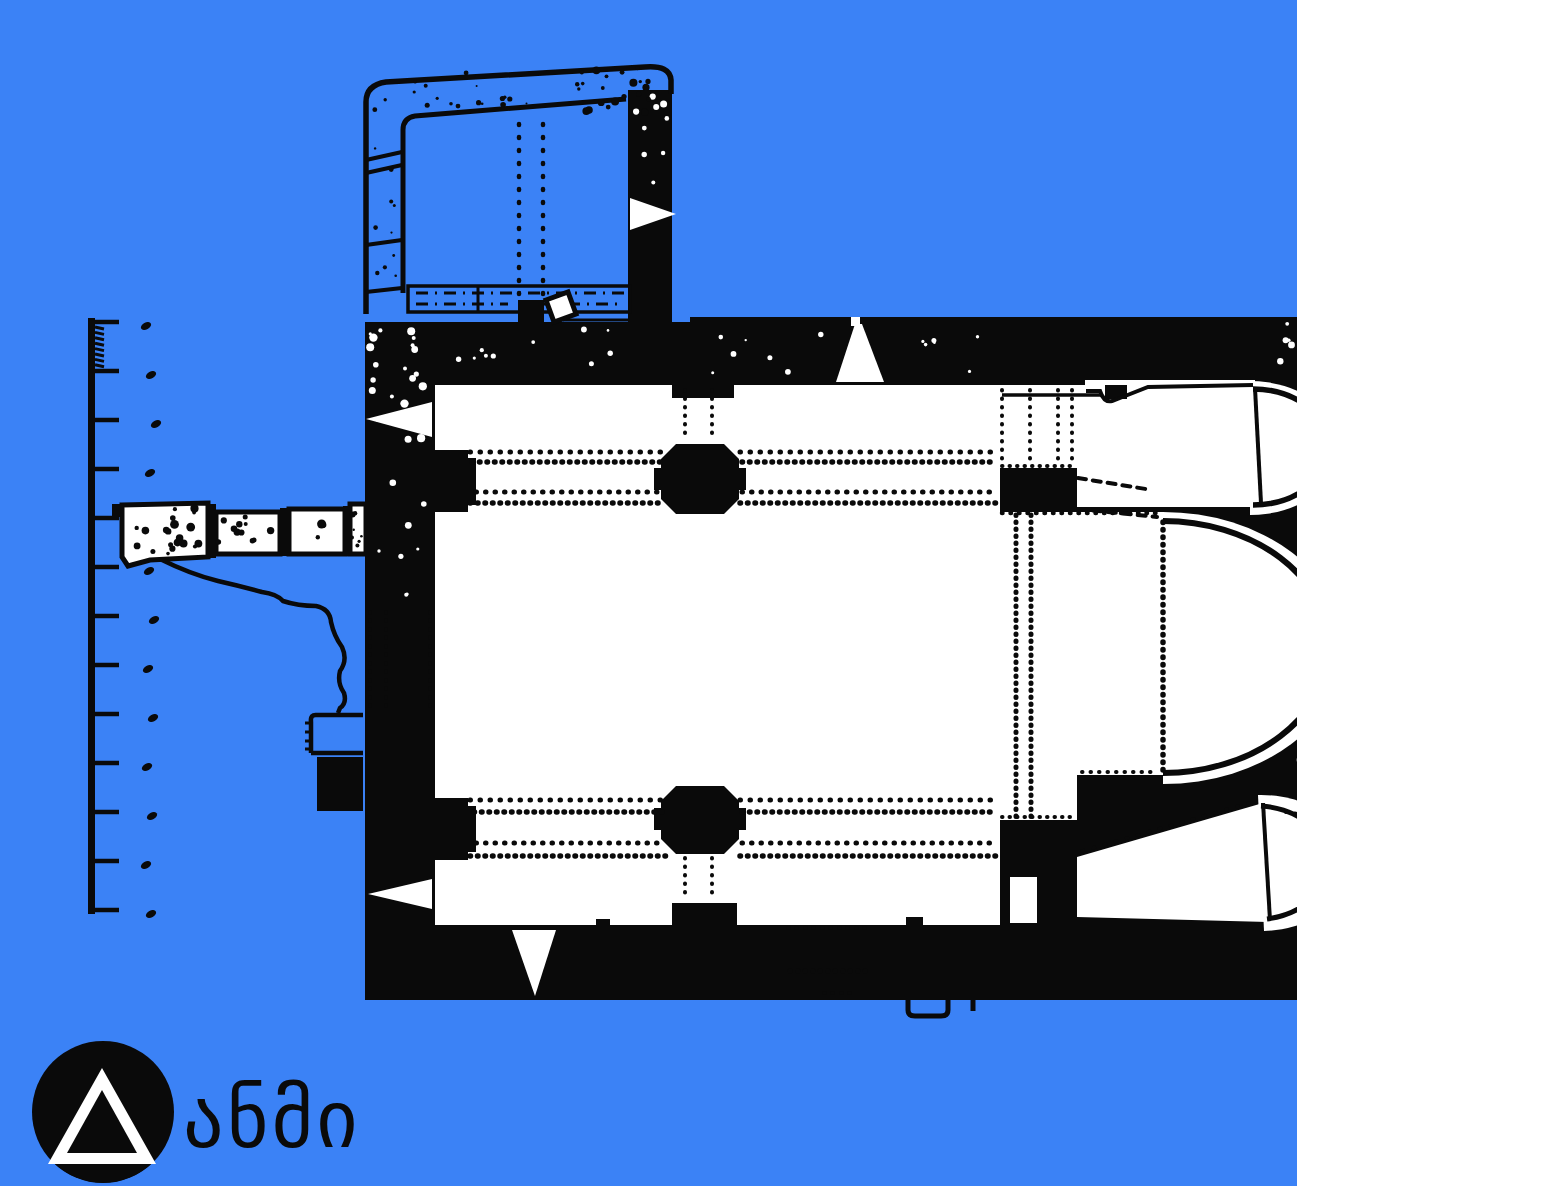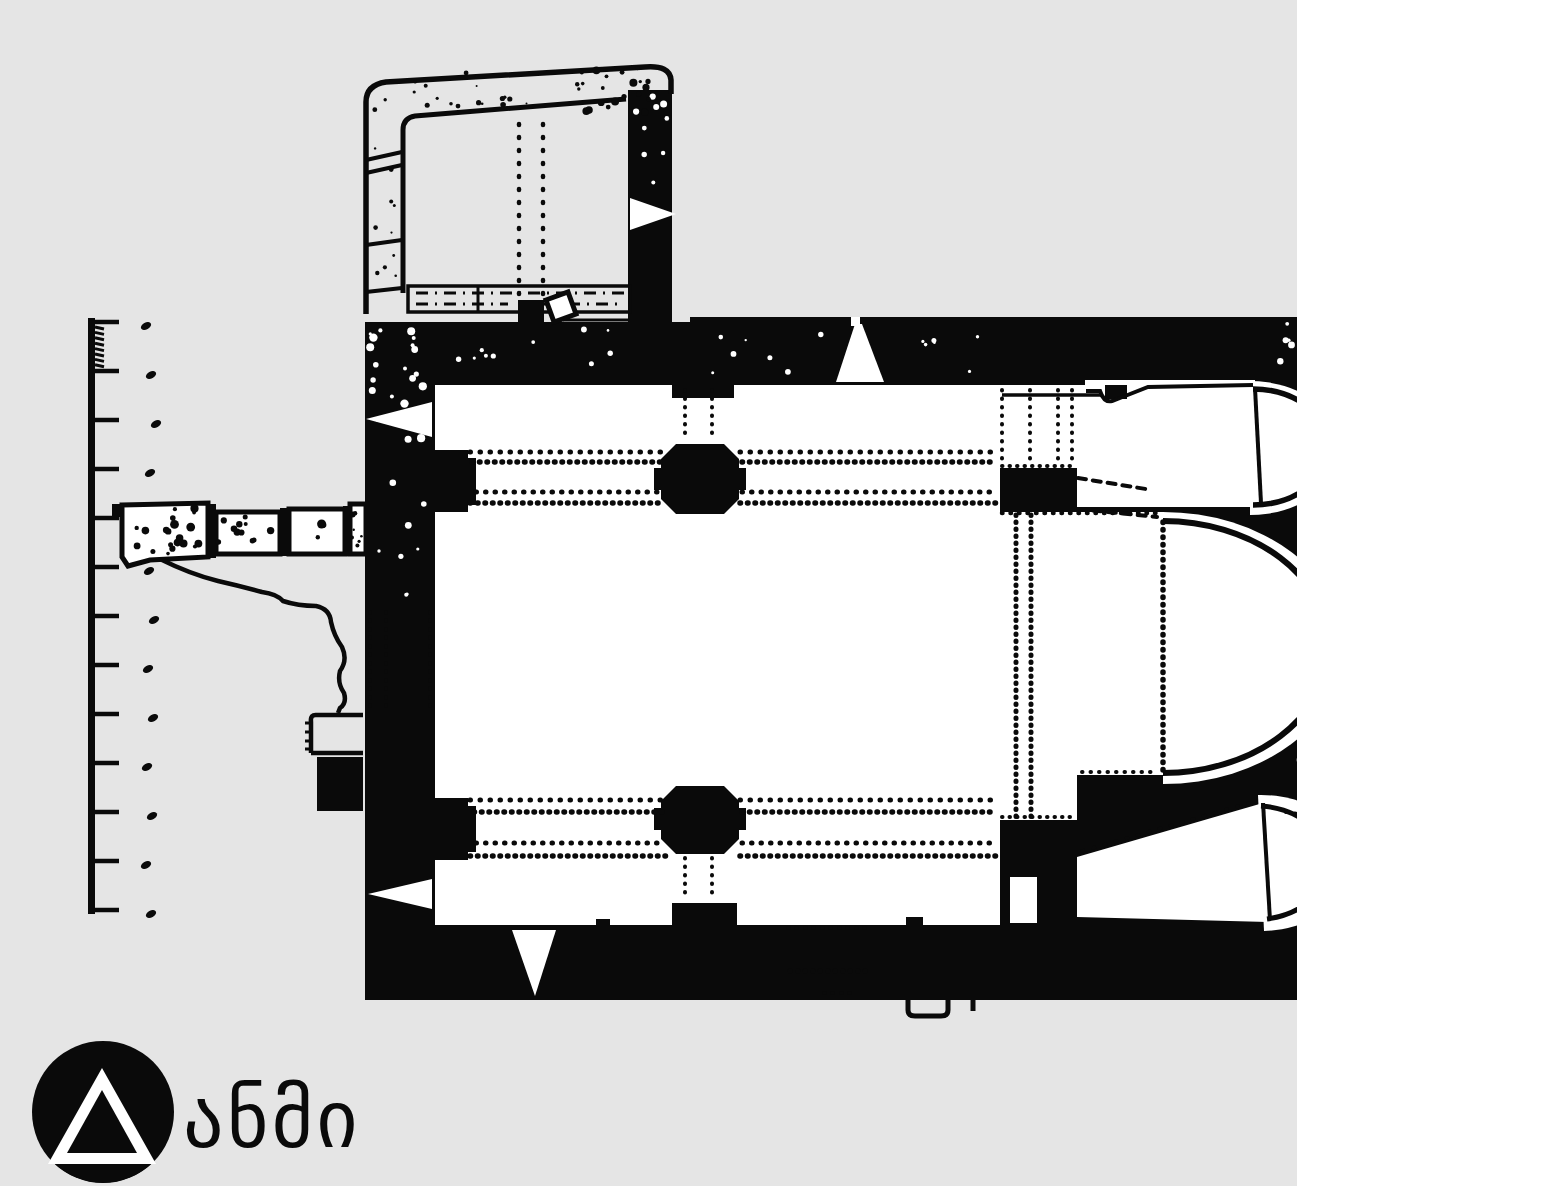--- a/index.html
+++ b/index.html
@@ -1,16 +1,16 @@
 <!DOCTYPE html>
 <html><head>
 <meta charset="utf-8">
 <style>
   html,body{margin:0;padding:0;background:#ffffff;}
-  .page{position:relative;width:1297px;height:1186px;background:#e5e5e5;overflow:hidden;
+  .page{position:relative;width:1297px;height:1186px;background:#3b82f6;overflow:hidden;
         font-family:"DejaVu Sans",sans-serif;}
   svg{display:block;}
   .ink{fill:#0a0a0a;}
   .paper{fill:#ffffff;}
   .oln{fill:none;stroke:#0a0a0a;}
 </style>
 </head>
 <body>
 
 <div class="page">

